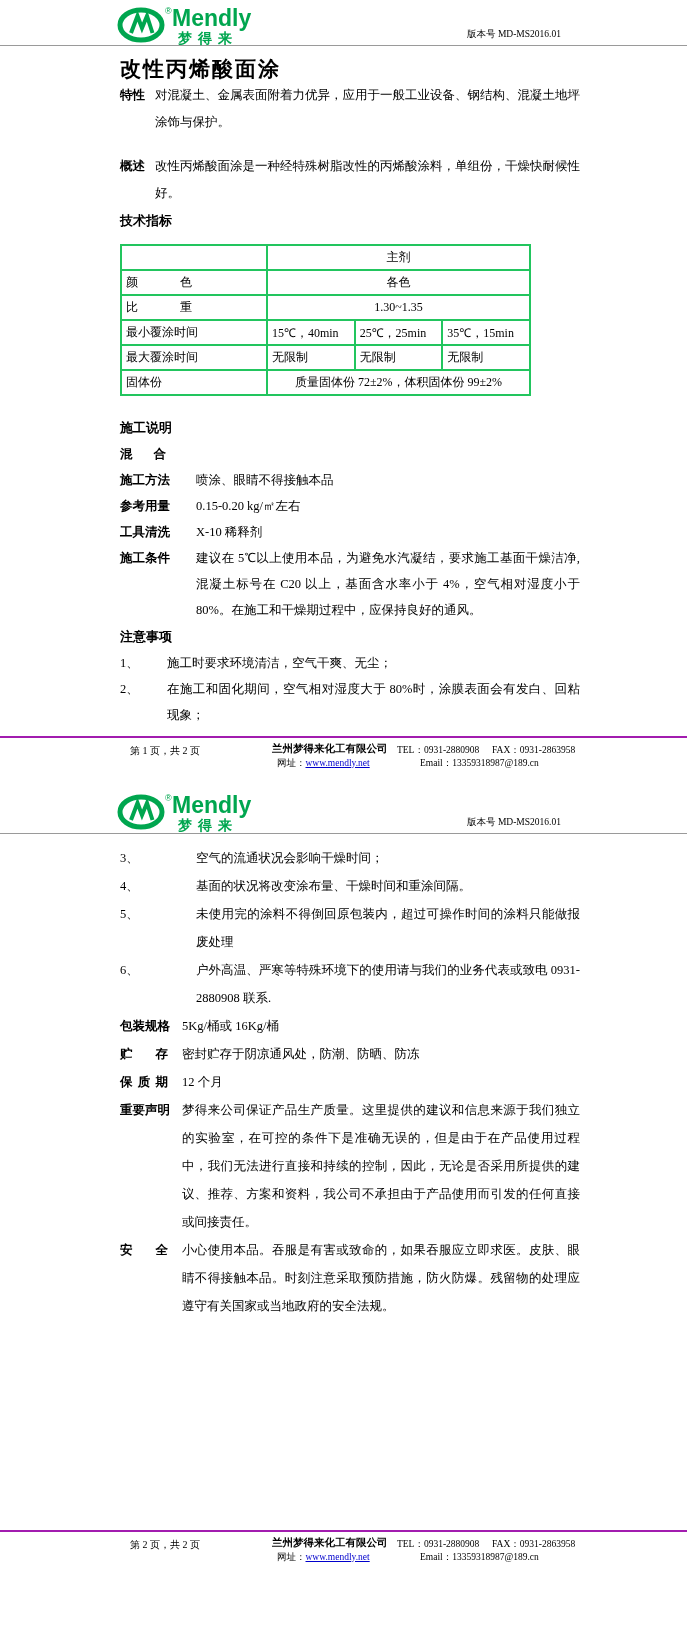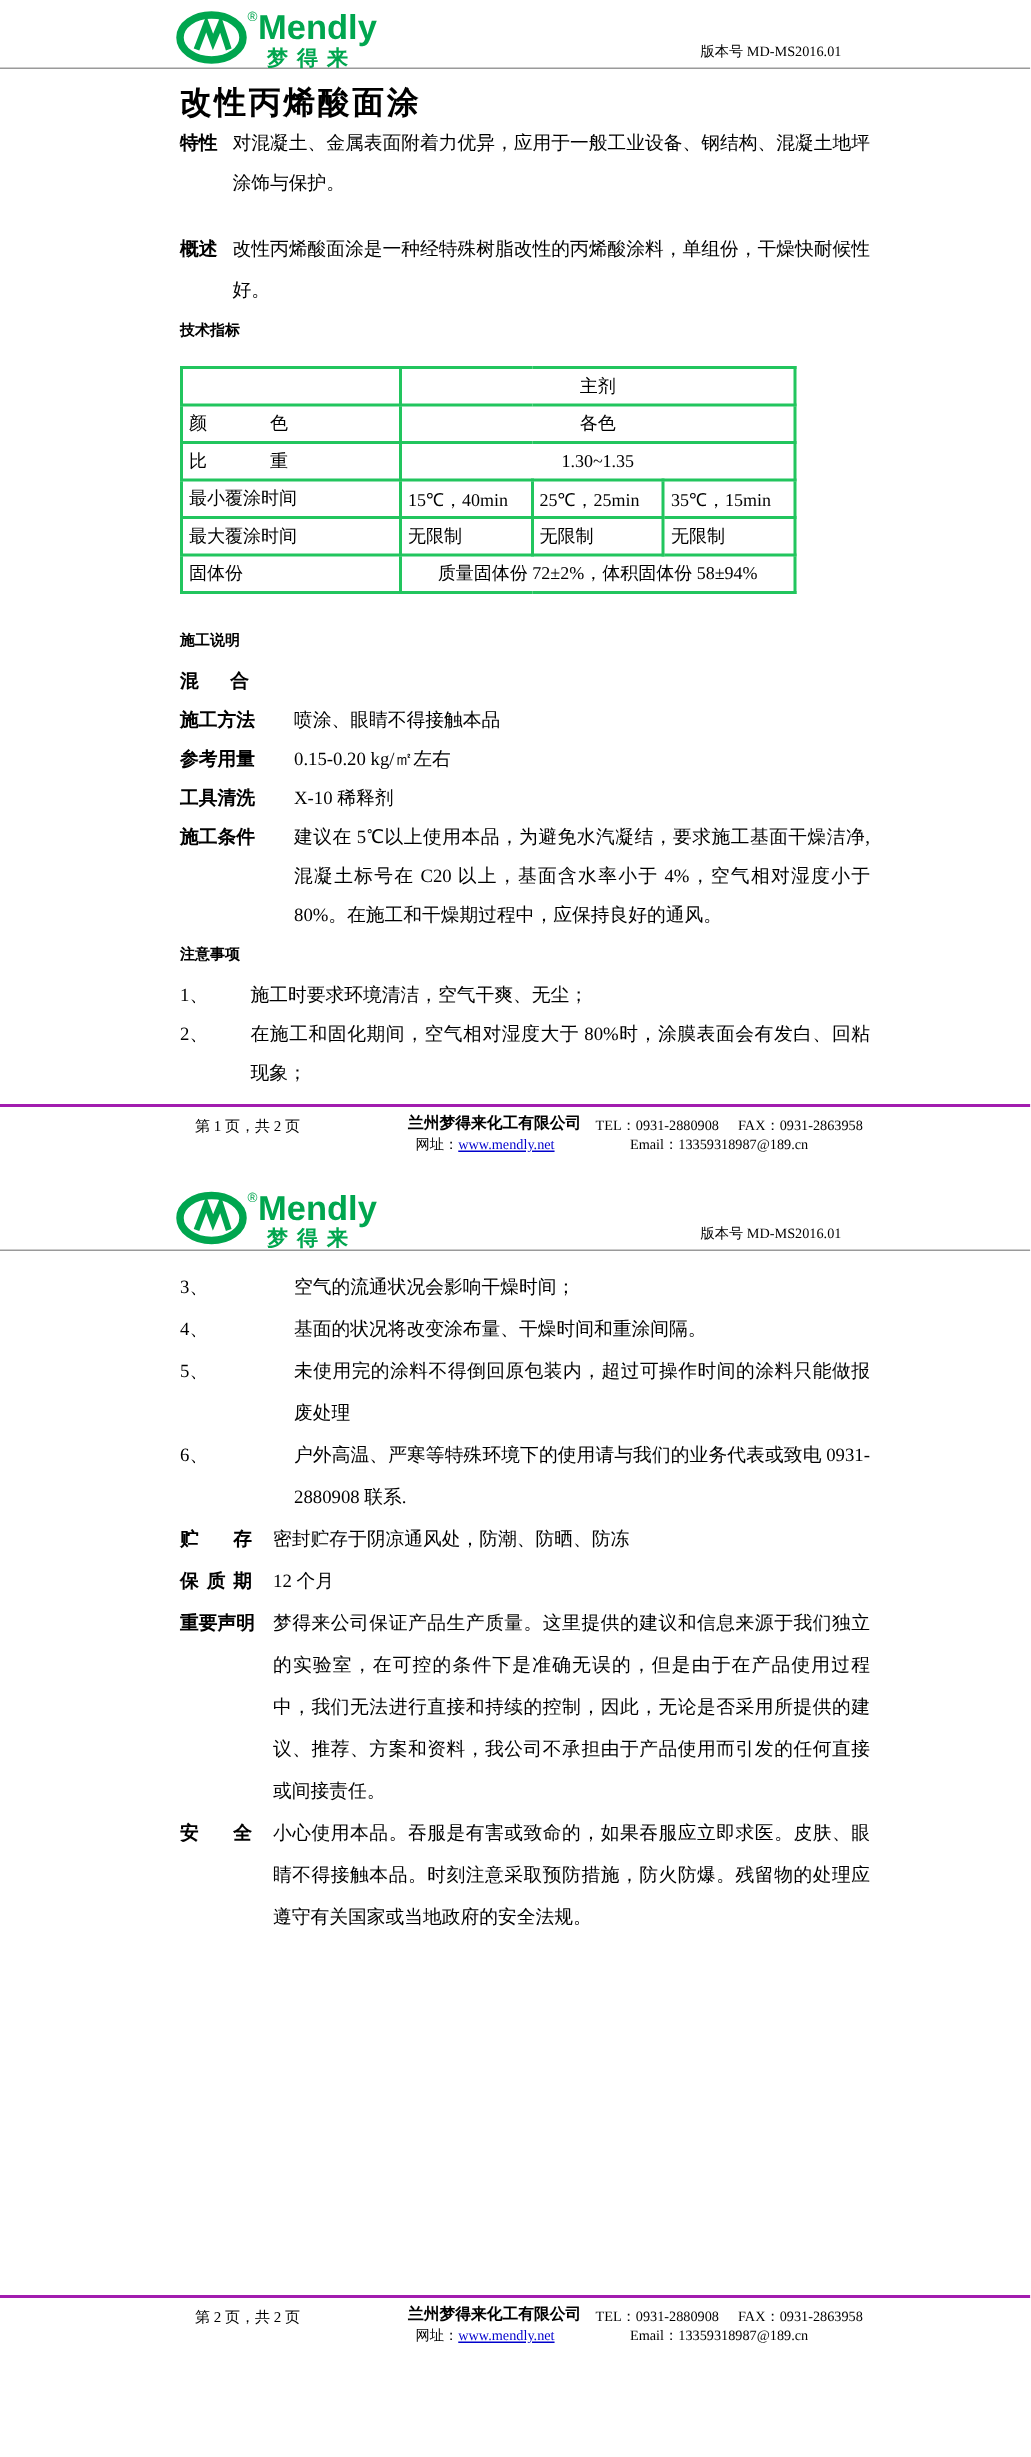--- a/index.html
+++ b/index.html
@@ -13,21 +13,21 @@
   .ver{position:absolute;left:467px;top:28px;font-size:9.5px;white-space:nowrap;}
   .hdr2 .ver{top:36px;}
   
   .content{margin-left:120px;width:460px;}
   .title{margin:10px 0 0 120px;font-family:"Liberation Sans",sans-serif;
          font-weight:bold;font-size:21px;letter-spacing:2px;line-height:26px;}
   .para{display:flex;line-height:27px;text-align:justify;}
   .mt17{margin-top:17px;}
   .para .lbl{flex:0 0 35px;font-weight:bold;font-family:"Liberation Sans",sans-serif;}
   .para .ptx{flex:1;}
-  .h2{font-family:"Liberation Sans",sans-serif;font-weight:bold;font-size:10px;line-height:27px;}
+  .h2{font-family:"Liberation Sans",sans-serif;font-weight:bold;font-size:13px;line-height:27px;}
   
   table.spec{border-collapse:collapse;margin-top:10px;width:411px;font-size:12px;}
   table.spec td{border:2px solid #22c55e;height:23px;padding:0 4px;}
   td.lab{width:136px;padding-left:8px;}
   td.c{text-align:center;}
   
   .entry{display:flex;line-height:26px;text-align:justify;}
   .entry .elbl{flex:0 0 76px;font-weight:bold;font-family:"Liberation Sans",sans-serif;}
   .entry .etxt{flex:1;}
   .note{display:flex;line-height:26px;text-align:justify;}
@@ -106,21 +106,21 @@
           <td>35℃，15min</td>
         </tr>
         <tr>
           <td class="lab">最大覆涂时间</td>
           <td>无限制</td>
           <td>无限制</td>
           <td>无限制</td>
         </tr>
         <tr>
           <td class="lab">固体份</td>
-          <td class="c" colspan="3">质量固体份 72±2%，体积固体份 58±94%</td>
+          <td class="c" colspan="3">质量固体份 72±2%，体积固体份 99±2%</td>
         </tr>
       </tbody>
         </table>
 
       <div class="h2" style="margin-top:18px;">施工说明</div>
 
       <div class="entry">
         <span class="elbl"><span class="sp w46">混合</span></span>
       </div>
       <div class="entry">
@@ -185,20 +185,24 @@
       <div class="note">
         <span class="n">5、</span>
         <span class="ntx">未使用完的涂料不得倒回原包装内，超过可操作时间的涂料只能做报废处理</span>
       </div>
       <div class="note">
         <span class="n">6、</span>
         <span class="ntx">户外高温、严寒等特殊环境下的使用请与我们的业务代表或致电 0931-2880908 联系.</span>
       </div>
 
       <div class="entry">
+        <span class="elbl">包装规格</span>
+        <span class="etxt">5Kg/桶或 16Kg/桶</span>
+      </div>
+      <div class="entry">
         <span class="elbl"><span class="sp w48">贮存</span></span>
         <span class="etxt">密封贮存于阴凉通风处，防潮、防晒、防冻</span>
       </div>
       <div class="entry">
         <span class="elbl"><span class="sp w48">保质期</span></span>
         <span class="etxt">12 个月</span>
       </div>
       <div class="entry">
         <span class="elbl">重要声明</span>
         <span class="etxt">梦得来公司保证产品生产质量。这里提供的建议和信息来源于我们独立的实验室，在可控的条件下是准确无误的，但是由于在产品使用过程中，我们无法进行直接和持续的控制，因此，无论是否采用所提供的建议、推荐、方案和资料，我公司不承担由于产品使用而引发的任何直接或间接责任。</span>

